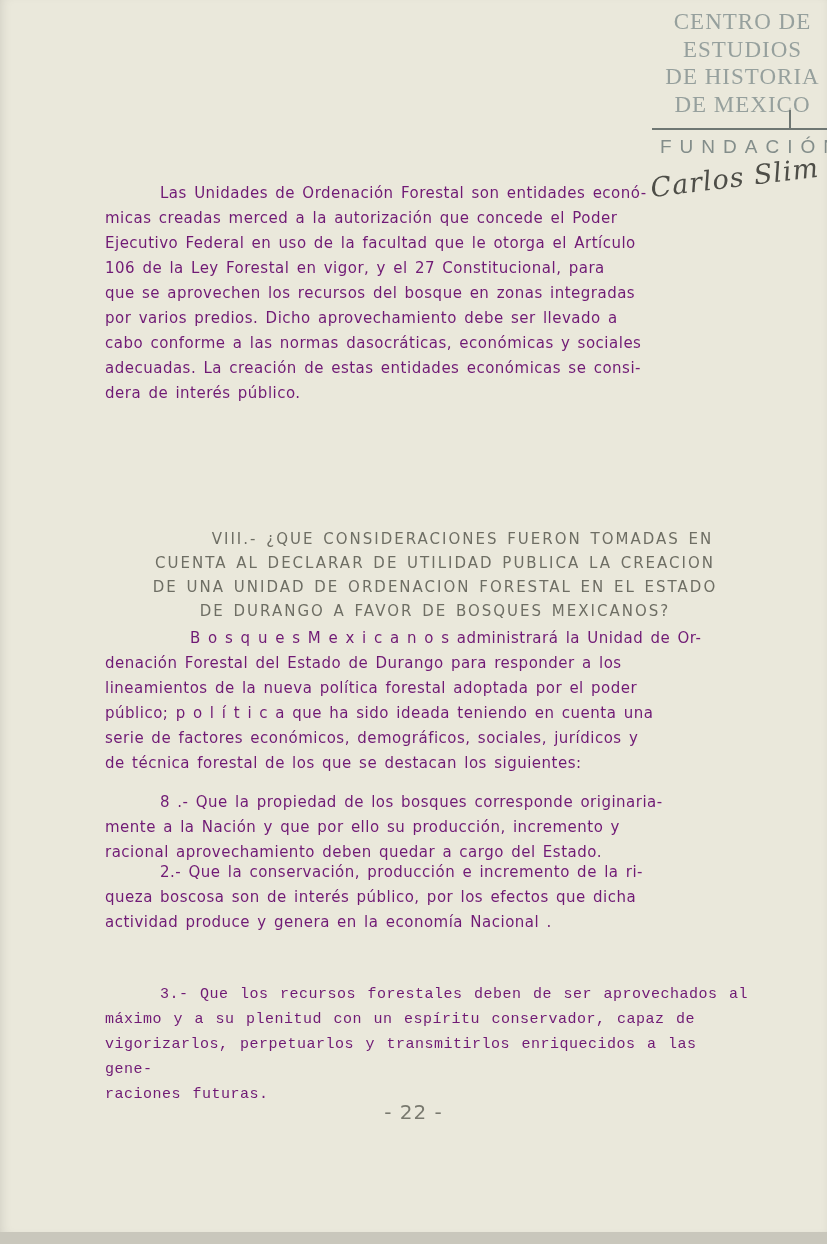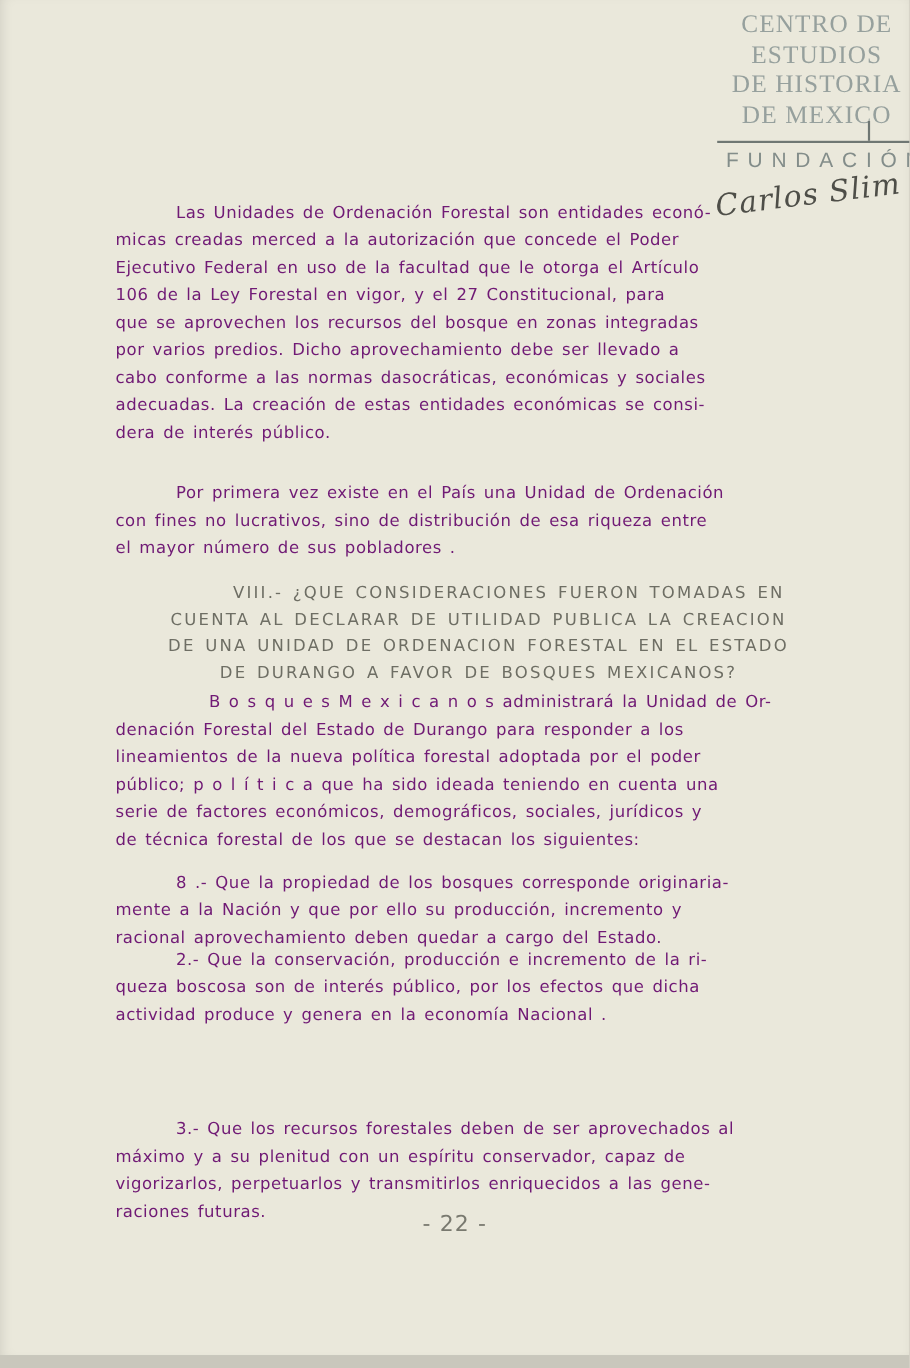--- a/index.html
+++ b/index.html
@@ -101,23 +101,20 @@
   <div class="tw indent55" style="top:181px; left:105px; width:645px;">Las Unidades de Ordenación Forestal son entidades econó-
 micas creadas merced a la autorización que concede el Poder
 Ejecutivo Federal en uso de la facultad que le otorga el Artículo
 106 de la Ley Forestal en vigor, y el 27 Constitucional, para
 que se aprovechen los recursos del bosque en zonas integradas
 por varios predios. Dicho aprovechamiento debe ser llevado a
 cabo conforme a las normas dasocráticas, económicas y sociales
 adecuadas. La creación de estas entidades económicas se consi-
 dera de interés público.</div>
 
-  <div class="tw indent55" style="top:436px; left:105px; width:645px;">Por primera vez existe en el País una Unidad de Ordenación
-con fines no lucrativos, sino de distribución de esa riqueza entre
-el mayor número de sus pobladores .</div>
 
   <div class="tw heading indent55" style="top:527px; left:105px; width:660px; line-height:24px;text-align:center;">VIII.- ¿QUE CONSIDERACIONES FUERON TOMADAS EN
 CUENTA AL DECLARAR DE UTILIDAD PUBLICA LA CREACION
 DE UNA UNIDAD DE ORDENACION FORESTAL EN EL ESTADO
 DE DURANGO A FAVOR DE BOSQUES MEXICANOS?</div>
 
   <div class="tw indent85" style="top:626px; left:105px; width:655px;">B o s q u e s   M e x i c a n o s  administrará la Unidad de Or-
 denación Forestal del Estado de Durango para responder a los
 lineamientos de la nueva política forestal adoptada por el poder
 público; p o l í t i c a  que ha sido ideada teniendo en cuenta una
@@ -125,20 +122,20 @@
 de técnica forestal de los que se destacan los siguientes:</div>
 
   <div class="tw indent55" style="top:790px; left:105px; width:645px;">8 .- Que la propiedad de los bosques corresponde originaria-
 mente a la Nación y que por ello su producción, incremento y
 racional aprovechamiento deben quedar a cargo del Estado.</div>
 
   <div class="tw indent55" style="top:860px; left:105px; width:645px;">2.- Que la conservación, producción e incremento de la ri-
 queza boscosa son de interés público, por los efectos que dicha
 actividad produce y genera en la economía Nacional .</div>
 
-  <div class="tw indent55" style="top:1014px; left:105px; width:650px;">3.- Que los recursos forestales deben de ser aprovechados al
+  <div class="tw indent55" style="top:982px; left:105px; width:650px;font-family:Liberation Mono, monospace;">3.- Que los recursos forestales deben de ser aprovechados al
 máximo y a su plenitud con un espíritu conservador, capaz de
 vigorizarlos, perpetuarlos y transmitirlos enriquecidos a las gene-
 raciones futuras.</div>
 
   <div class="page-number" style="top:1100px;">- 22 -</div>
 
 </div>
 
 </body></html>

